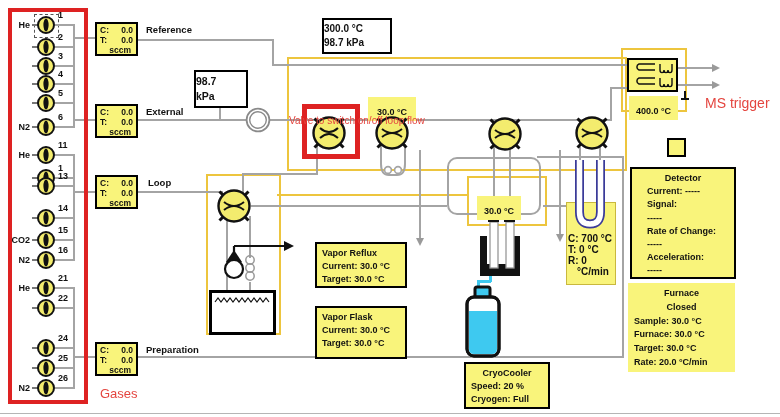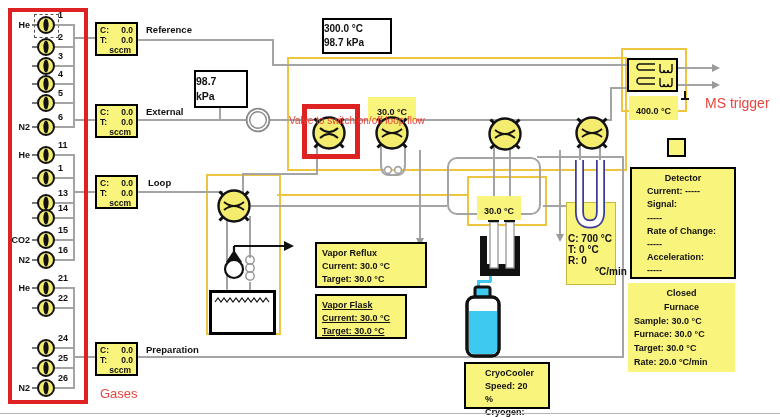--- a/index.html
+++ b/index.html
@@ -126,21 +126,21 @@
 
   <div class="ybox small-olive" style="left:566px;top:202px;width:48px;height:81px;"></div>
   <svg class="abs" style="left:570px;top:160px;" width="40" height="75" viewBox="0 0 40 75">
     <path d="M9.5 0 V52 Q9.5 64 20 64 Q30.5 64 30.5 52 V0" fill="none" stroke="#3b3b99" stroke-width="9"></path>
     <path d="M9.5 0 V52 Q9.5 64 20 64 Q30.5 64 30.5 52 V0" fill="none" stroke="#ffffff" stroke-width="5.5"></path>
   </svg>
   <div class="abs" style="left:568px;top:233px;width:45px;font-size:10px;font-weight:bold;line-height:11px;">
     <div>C: 700 °C</div>
     <div>T: 0 °C</div>
     <div>R: 0</div>
-    <div style="padding-left:27px;">°C/min</div>
+    <div style="padding-left:9px;">°C/min</div>
   </div>
 
   <div class="abs" style="left:209px;top:290px;width:67px;height:45px;border:3px solid #000;background:#fff;box-sizing:border-box;">
     <svg width="61" height="14" viewBox="0 0 61 14">
       <path d="M3 9 l3 -4 3 4 3 -4 3 4 3 -4 3 4 3 -4 3 4 3 -4 3 4 3 -4 3 4 3 -4 3 4 3 -4 3 4 3 -4 3 4" fill="none" stroke="#111" stroke-width="1.2"></path>
     </svg>
   </div>
   <svg class="abs" style="left:218px;top:238px;" width="84" height="56" viewBox="0 0 84 56">
     <line x1="16" y1="8" x2="66" y2="8" stroke="#111" stroke-width="2.2"></line>
     <polygon points="66,3 66,13 76,8" fill="#111"></polygon>
@@ -290,21 +290,21 @@
     </div>
   <div class="gv" style="top:168px">
       <span class="gv-stub1"></span>
       <svg class="gv-icon" width="20" height="20" viewBox="0 0 20 20">
         <circle cx="10" cy="10" r="8" fill="#f3ec6e" stroke="#111" stroke-width="2"></circle>
         <ellipse cx="10" cy="10" rx="2.6" ry="6.4" fill="#111"></ellipse>
       </svg>
       <span class="gv-stub2"></span>
       <span class="gv-num">1</span>
     </div>
-  <div class="gv" style="top:193px">
+  <div class="gv" style="top:176px">
       <span class="gv-stub1"></span>
       <svg class="gv-icon" width="20" height="20" viewBox="0 0 20 20">
         <circle cx="10" cy="10" r="8" fill="#f3ec6e" stroke="#111" stroke-width="2"></circle>
         <ellipse cx="10" cy="10" rx="2.6" ry="6.4" fill="#111"></ellipse>
       </svg>
       <span class="gv-stub2"></span>
       <span class="gv-num">13</span>
     </div>
   <div class="gv" style="top:208px">
       <span class="gv-stub1"></span>
@@ -437,48 +437,48 @@
 
   <div class="pbox" style="left:194px;top:70px;width:50px;height:32px;font-size:10.5px;line-height:15px;padding-top:2px;">
     <div>98.7</div>
     <div>kPa</div>
   </div>
   <div class="pbox" style="left:322px;top:18px;width:66px;height:30px;font-size:10px;line-height:14px;padding-top:2px;">
     <div>300.0 °C</div>
     <div>98.7 kPa</div>
   </div>
 
-  <div class="ybox bbox lbl" style="left:315px;top:242px;width:112px;height:46px;padding:3px 5px;box-sizing:border-box;border-width:2.5px;line-height:13px;">
+  <div class="ybox bbox lbl" style="left:315px;top:242px;width:92px;height:46px;padding:3px 5px;box-sizing:border-box;border-width:2.5px;line-height:13px;">
     <div>Vapor Reflux</div>
     <div>Current: 30.0 °C</div>
     <div>Target: 30.0 °C</div>
   </div>
-  <div class="ybox bbox lbl" style="left:315px;top:294px;width:92px;height:45px;padding:3px 5px;box-sizing:border-box;border-width:2.5px;line-height:13px;text-decoration:underline;">
+  <div class="ybox bbox lbl" style="left:315px;top:306px;width:92px;height:53px;padding:3px 5px;box-sizing:border-box;border-width:2.5px;line-height:13px;">
     <div>Vapor Flask</div>
     <div>Current: 30.0 °C</div>
     <div>Target: 30.0 °C</div>
   </div>
-  <div class="ybox bbox lbl" style="left:464px;top:362px;width:86px;height:47px;padding:3px 19px;box-sizing:border-box;border-width:2.5px;line-height:13px;">
+  <div class="ybox bbox lbl" style="left:464px;top:362px;width:86px;height:47px;padding:3px 5px;box-sizing:border-box;border-width:2.5px;line-height:13px;">
     <div style="text-align:center;">CryoCooler</div>
     <div>Speed: 20 %</div>
     <div>Cryogen: Full</div>
   </div>
   <div class="ybox bbox lbl" style="left:630px;top:167px;width:106px;height:112px;padding:3px 15px;box-sizing:border-box;border-width:2.5px;line-height:13.2px;">
     <div style="text-align:center;">Detector</div>
     <div>Current: -----</div>
     <div>Signal:</div>
     <div>-----</div>
     <div>Rate of Change:</div>
     <div>-----</div>
     <div>Acceleration:</div>
     <div>-----</div>
   </div>
   <div class="ybox lbl" style="left:628px;top:283px;width:107px;height:89px;padding:4px 6px;box-sizing:border-box;line-height:13.8px;">
+    <div style="text-align:center;">Furnace</div>
     <div style="text-align:center;">Closed</div>
-    <div style="text-align:center;">Furnace</div>
     <div>Sample: 30.0 °C</div>
     <div>Furnace: 30.0 °C</div>
     <div>Target: 30.0 °C</div>
     <div>Rate: 20.0 °C/min</div>
   </div>
 
   <div class="redbox" style="left:8px;top:8px;width:80px;height:396px;border-width:4px;box-sizing:border-box;"></div>
   <div class="redbox" style="left:302px;top:104px;width:58px;height:55px;box-sizing:border-box;"></div>
   <div class="abs" style="left:667px;top:138px;width:15px;height:15px;background:#f9f47b;border:2px solid #000;"></div>
 

